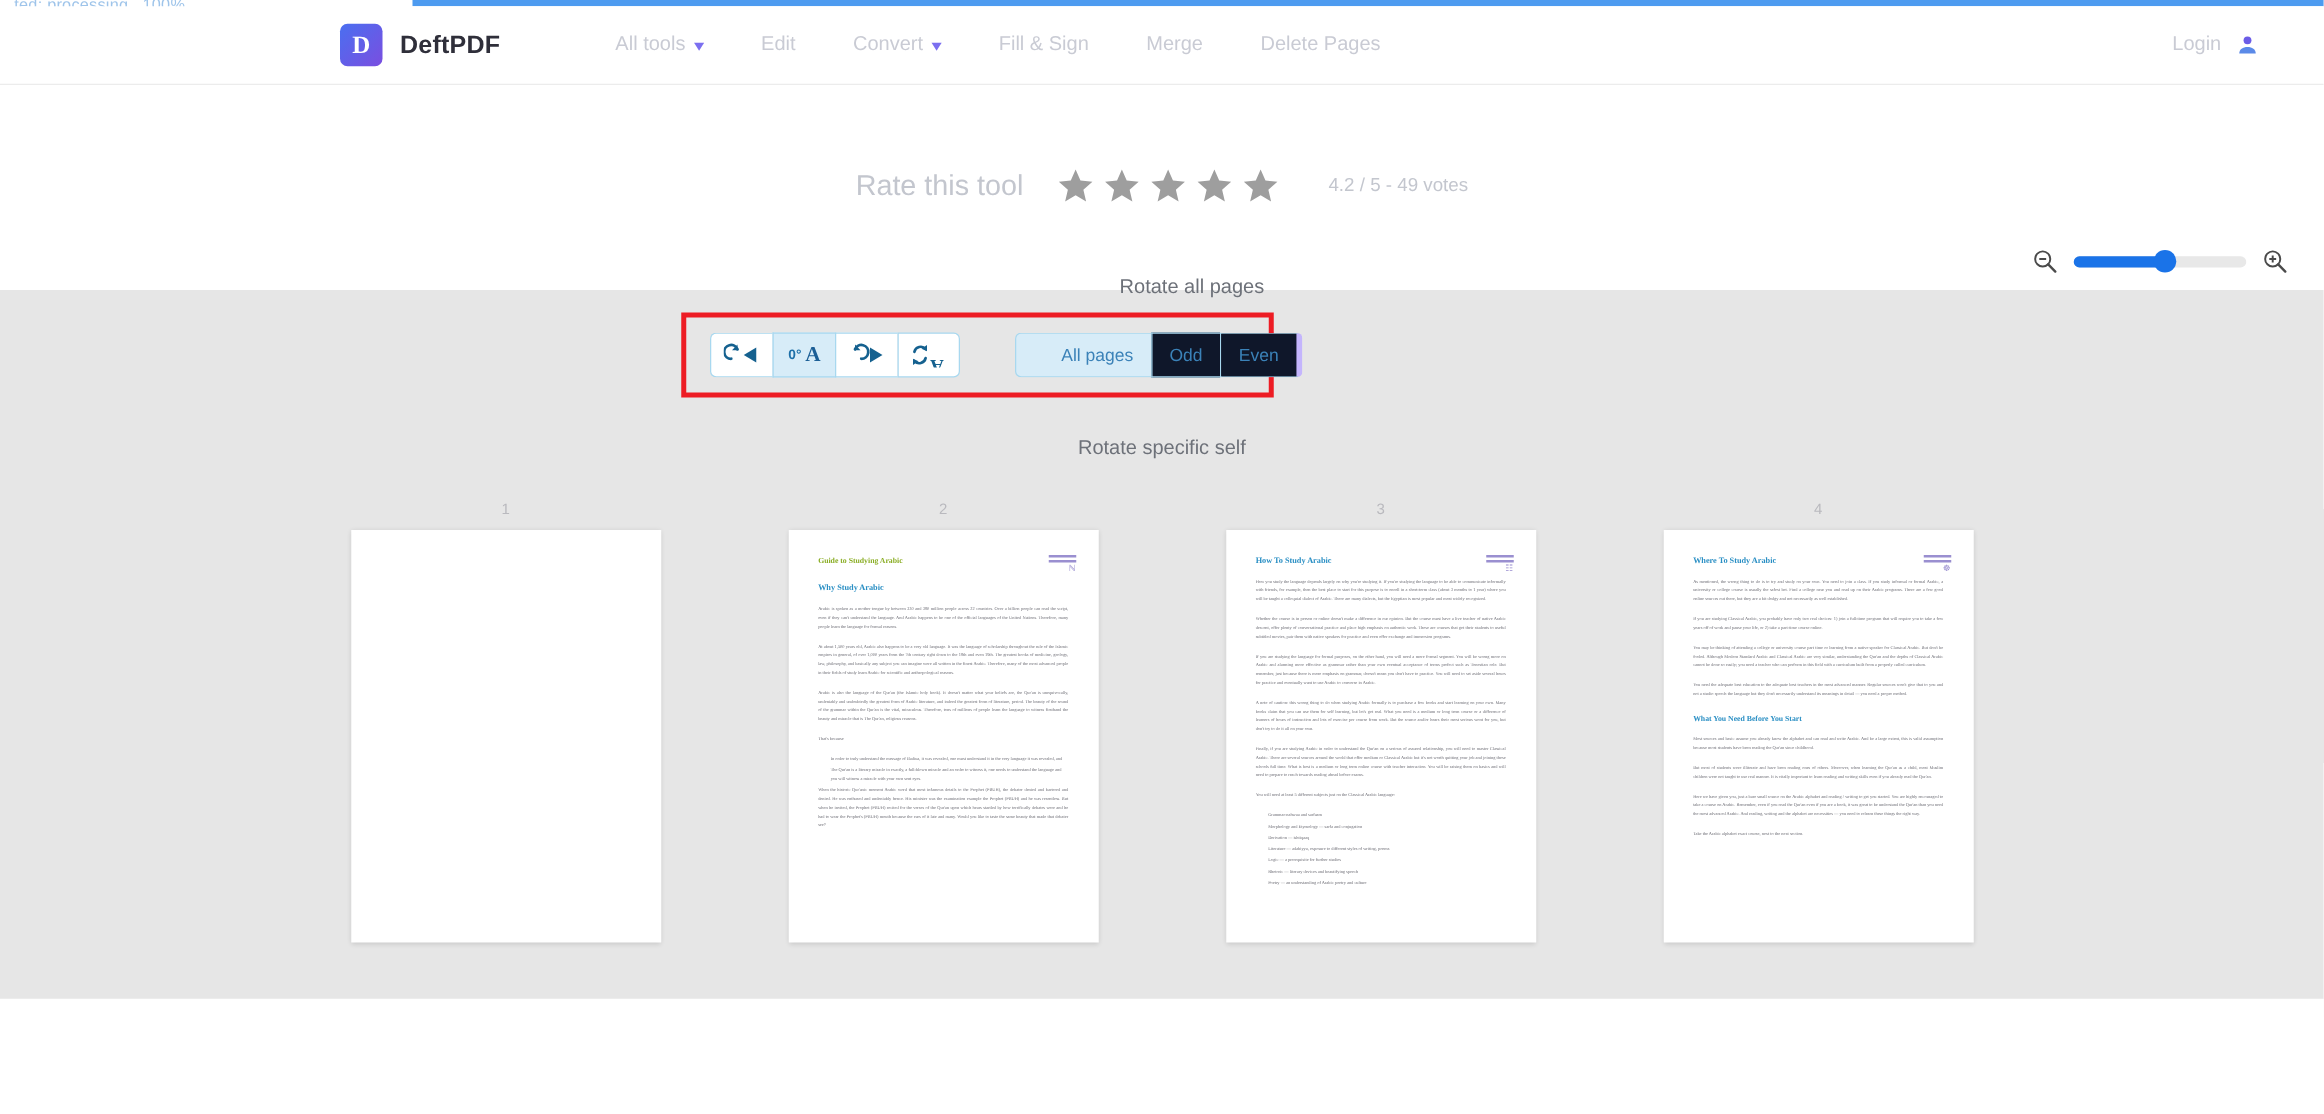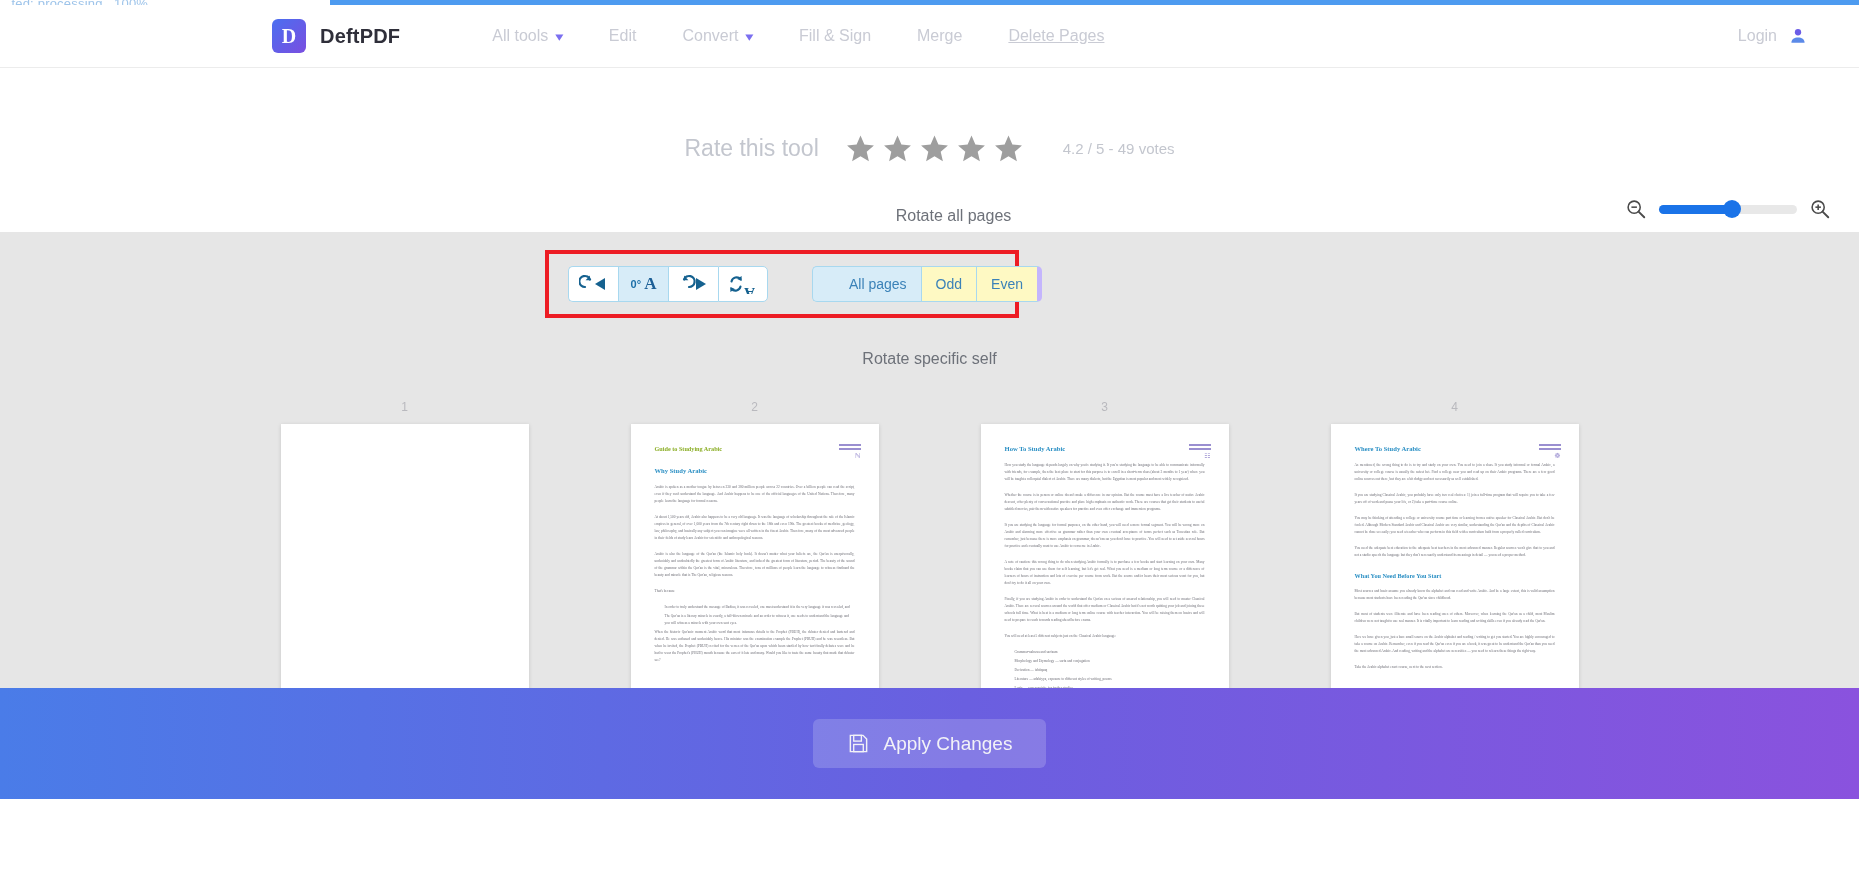--- a/index.html
+++ b/index.html
@@ -39,21 +39,21 @@
   }
   .brand-name {
     margin-left: 14px; font-size: 20px; font-weight: bold; color:#2f2f3a;
     letter-spacing:.2px;
   }
   .nav { display:flex; align-items:center; margin-left: 92px; }
   .nav-item {
     font-size: 16px; color:#c9cbd4; margin-right: 46px;
     display:flex; align-items:center; cursor:pointer; white-space:nowrap;
   }
-  .nav-item:last-child { margin-right: 0; text-decoration: underline; }
+  .nav-item:last-child { margin-right: 0; }
   .caret {
     display:inline-block; margin-left:8px; color:#7b6ff0; font-size: 13px;
     transform: scaleX(1.25);
   }
   .login {
     position:absolute; right: 52px; top: 50%; transform: translateY(-50%);
     display:flex; align-items:flex-start; cursor:pointer;
   }
   .login-text { font-size:16px; color:#c9cbd4; margin-right: 12px; }
   .avatar-ic { width:18px; height:18px; display:block; }
@@ -88,21 +88,21 @@
   }
   .slider-knob {
     position:absolute; left: 53%; top:50%; width: 18px; height:18px;
     margin-left:-9px; margin-top:-9px; border-radius:50%;
     background:#1a73e8; cursor:pointer;
   }
 
   .section-title {
     text-align:center; font-size:16px; color:#6d7179; font-weight:normal;
   }
-  #rotate-all-title { position:absolute; top: 207px; left:0; right:0;padding-left:48px; }
+  #rotate-all-title { position:absolute; top: 221px; left:0; right:0;padding-left:48px; }
   #rotate-spec-title { position:absolute; top: 350px; left:0; right:0; }
 
   
   .toolbar-highlight {
     position:absolute; top: 250px; left: 545px; width: 474px; height: 68px;
     border: 4px solid #ed1c24;
     display:flex; align-items:center;
   }
   .btn-group { display:flex; margin-left: 19px; }
   .rbtn {
@@ -113,21 +113,21 @@
   }
   .rbtn:first-child { border-radius: 5px 0 0 5px; }
   .rbtn:last-child { border-right:1px solid #a8d8ef; border-radius: 0 5px 5px 0; }
   .rbtn.active { background:#d7ecf8; }
   .rbtn svg { display:block; }
   .deg-lbl { font-size:11px; color:#1c6fa8; margin-right:3px; font-weight:bold;}
   .deg-A { font-size:17px; color:#1c5f96; font-weight:bold; font-family:"Liberation Serif", serif;}
 
   .page-group { display:flex; margin-left: 44px; }
   .pbtn {
-    height: 36px; padding: 0 14px; background:#fef9c3;
+    height: 36px; padding: 0 14px; background:#0f172a;
     border:1px solid #a8d8ef; border-right:none;
     display:flex; align-items:center; justify-content:center;
     font-size:14px; color:#3b82b8; cursor:pointer; white-space:nowrap;
   }
   .pbtn:first-child { border-radius: 5px 0 0 5px; }
   .pbtn:last-child { border-right:5px solid #c4b5fd; border-radius: 0 5px 5px 0; }
   .pbtn.active { background:#d7ecf8;padding-left:36px; }
 
   
   .thumbs {
@@ -387,24 +387,14 @@
         <div class="doc-h2">What You Need Before You Start</div>
         <div class="doc-p">Most sources and basic assume you already know the alphabet and can read and write Arabic. And be a large extent, this is valid assumption because most students have been reading the Qur'an since childhood.</div>
         <div class="doc-p">But most of students were illiterate and have been reading ones of others. Moreover, when learning the Qur'an as a child, most Muslim children were not taught to use real manner. It is vitally important to learn reading and writing skills even if you already read the Qur'an.</div>
         <div class="doc-p">Here we have given you, just a bare small source on the Arabic alphabet and reading / writing to get you started. You are highly encouraged to take a course on Arabic. Remember, even if you read the Qur'an even if you are a book, it was great to be understand the Qur'an than you need the most advanced Arabic. And reading, writing and the alphabet are necessities — you need to relearn these things the right way.</div>
         <div class="doc-p">Take the Arabic alphabet exact course, next to the next section.</div>
       </div>
     </div>
 
   </div>
 
-  <div class="actionbar">
-    <div class="apply-btn">
-      <svg class="apply-ic" viewBox="0 0 24 24">
-        <path d="M3.5 3.5h13.2L20.5 7.3V20.5H3.5z" fill="none" stroke="#f2f2f7" stroke-width="1.5"></path>
-        <rect x="7" y="3.5" width="8" height="6" fill="none" stroke="#f2f2f7" stroke-width="1.4"></rect>
-        <rect x="7" y="13" width="10" height="7.5" fill="none" stroke="#f2f2f7" stroke-width="1.4"></rect>
-      </svg>
-      <span class="apply-txt">Apply Changes</span>
-    </div>
-  </div>
 
 </div>
 
 </body></html>

